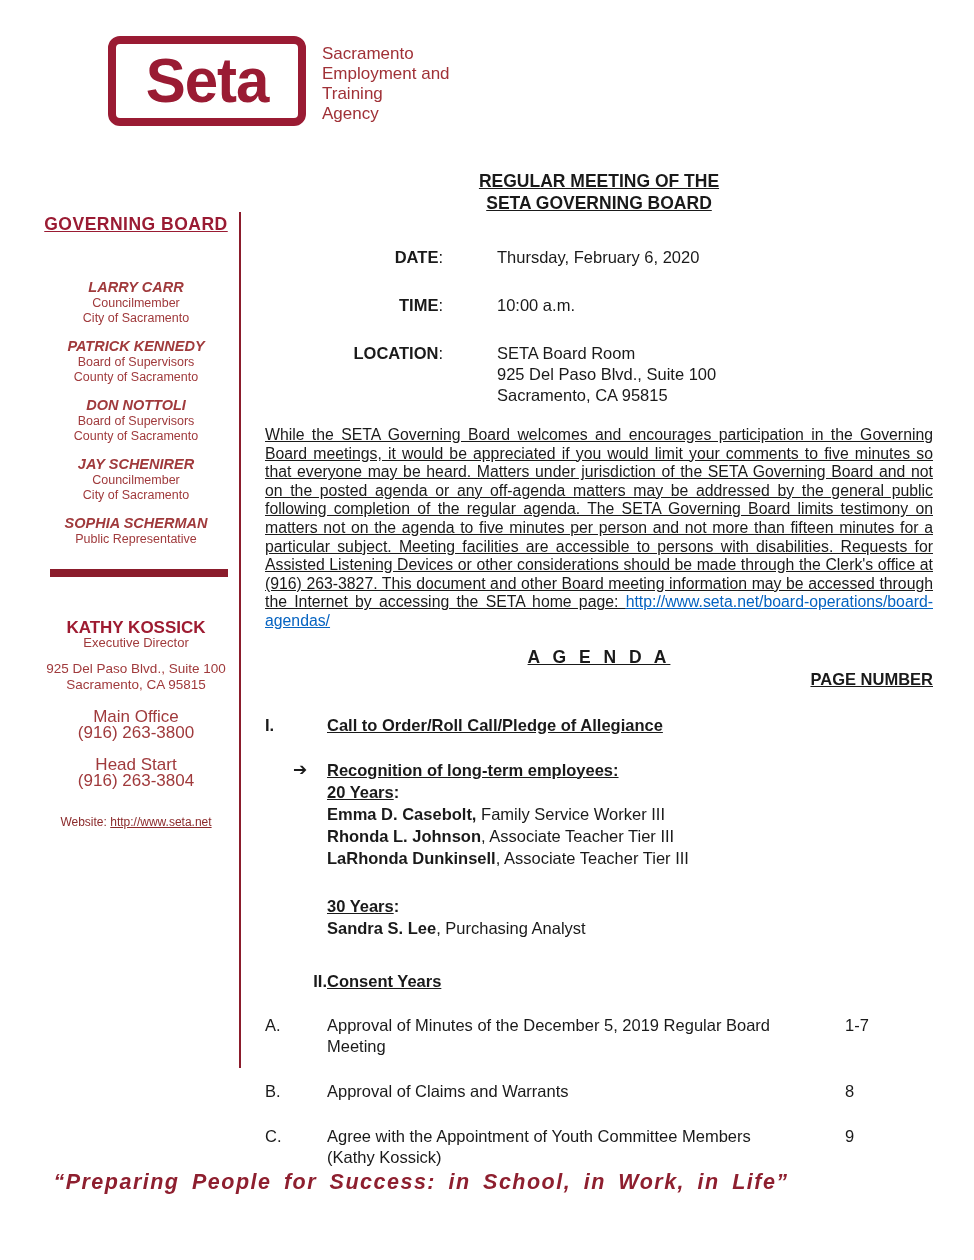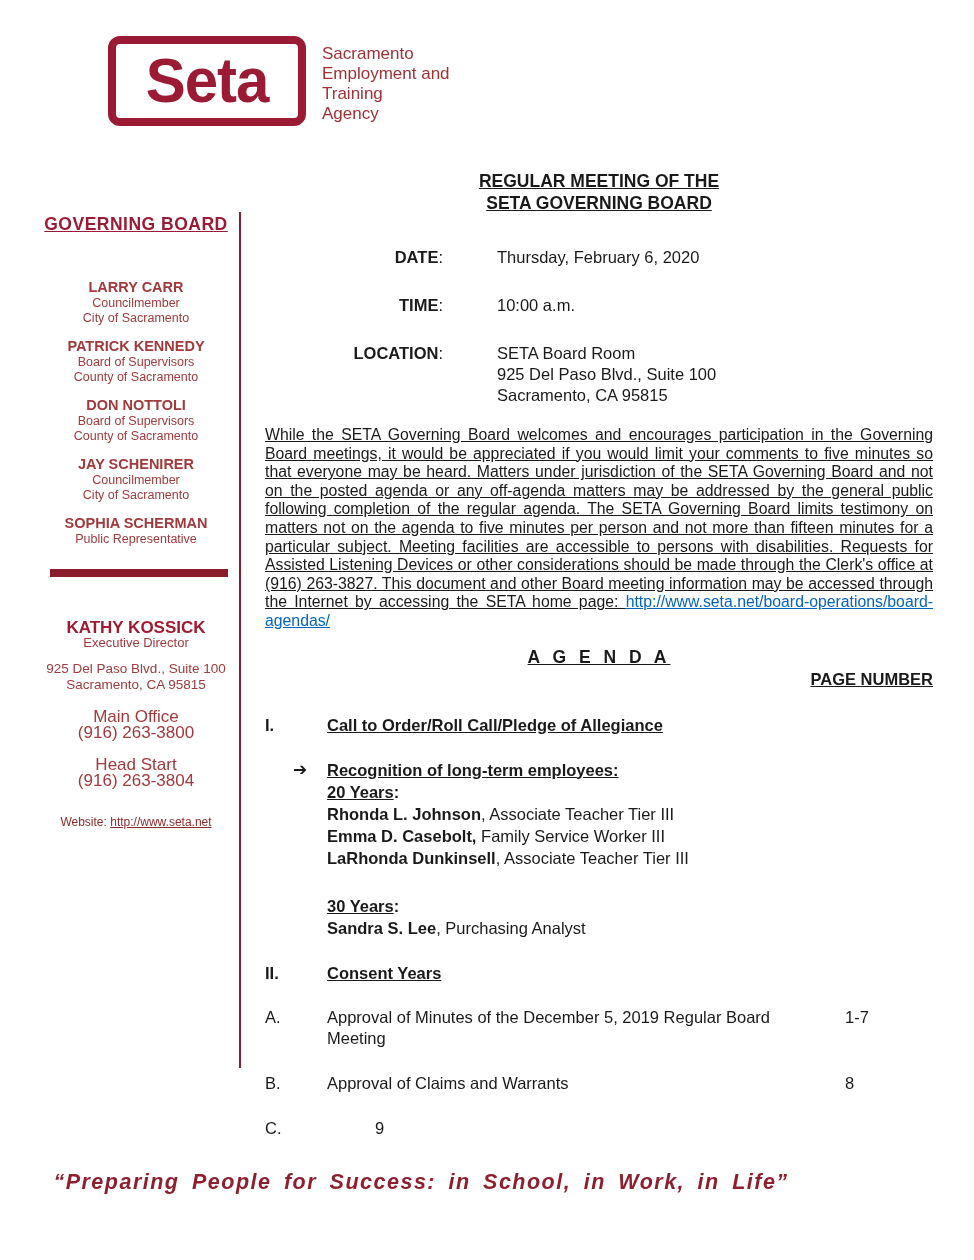--- a/index.html
+++ b/index.html
@@ -27,21 +27,21 @@
   .logo-tagline{
     margin-left:16px;padding-top:8px;color:#a03137;font-size:17px;line-height:20px;font-weight:500;
   }
   
   .sidebar{position:absolute;left:40px;top:214px;width:192px;text-align:center;}
   .gb-heading{
     color:var(--maroon);font-weight:bold;font-size:17.5px;letter-spacing:0.5px;
     text-decoration:underline;margin-bottom:44px;
   }
   .member{margin-bottom:13px;color:var(--brick);}
-  .member .m-name{font-weight:bold;font-size:14.5px;line-height:17px;}
+  .member .m-name{font-weight:bold;font-size:14.5px;line-height:17px;font-style:italic;}
   .member .m-line{font-size:12.5px;line-height:14.5px;}
   .sidebar-divider{height:8px;width:178px;margin:22px auto 0 10px;background:var(--darkmaroon);}
   .director{margin-top:42px;color:var(--brick);}
   .director .m-name{font-weight:bold;font-size:17px;line-height:17px;color:#9e1b31;}
   .director .m-line{font-size:13px;line-height:14.5px;}
   .addr{margin-top:11px;color:var(--brick);font-size:13.5px;line-height:16px;}
   .contact{margin-top:16px;color:var(--brick);font-size:17px;line-height:16px;}
   .website{
     margin-top:26px;color:#8b2a2b;font-size:12px;
     font-family:Liberation Sans, sans-serif;
@@ -68,21 +68,21 @@
   .agenda-head{
     margin-top:16px;text-align:center;font-weight:bold;font-size:17.5px;letter-spacing:4px;
   }
   .agenda-head span{text-decoration:underline;}
   .pagenum-label{margin-top:2px;text-align:right;font-weight:bold;font-size:16.5px;}
   .pagenum-label span{text-decoration:underline;}
   .sec{display:flex;font-size:16.5px;line-height:20px;}
   .sec .numeral{width:62px;flex:none;font-weight:bold;}
   .sec .sec-title{font-weight:bold;text-decoration:underline;}
   .sec-i{margin-top:26px;}
-  .sec-ii{margin-top:24px;}
+  .sec-ii{margin-top:32px;text-align:right;}
   .recognition{margin-top:24px;display:flex;}
   .rec-arrow{width:62px;flex:none;padding-left:28px;box-sizing:border-box;font-size:17px;font-weight:bold;}
   .rec-body{font-size:16.5px;line-height:22px;}
   .rec-heading{font-weight:bold;text-decoration:underline;}
   .years-label{font-weight:bold;text-decoration:underline;}
   .years-colon{font-weight:bold;}
   .emp .e-name{font-weight:bold;}
   .rec-group + .rec-group{margin-top:26px;}
   .consent-list{margin-top:0;}
   .consent-row{display:flex;font-size:16.5px;line-height:21px;margin-top:24px;}
@@ -247,23 +247,23 @@
   <div class="recognition">
     <div class="rec-arrow">➔</div>
     <div class="rec-body">
       <div class="rec-heading">Recognition of long-term employees:</div>
       <div>
 
           <div class="rec-group">
             <div><span class="years-label">20 Years</span><span class="years-colon">:</span></div>
             <div>
 
+                <div class="emp"><span class="e-name">Emma D. Casebolt,</span><span> Family Service Worker III</span></div>
+
                 <div class="emp"><span class="e-name">Rhonda L. Johnson</span><span>, Associate Teacher Tier III</span></div>
-
-                <div class="emp"><span class="e-name">Emma D. Casebolt,</span><span> Family Service Worker III</span></div>
 
                 <div class="emp"><span class="e-name">LaRhonda Dunkinsell</span><span>, Associate Teacher Tier III</span></div>
               </div>
           </div>
 
           <div class="rec-group">
             <div><span class="years-label">30 Years</span><span class="years-colon">:</span></div>
             <div>
 
                 <div class="emp"><span class="e-name">Sandra S. Lee</span><span>, Purchasing Analyst</span></div>
@@ -287,19 +287,20 @@
       </div>
 
       <div class="consent-row">
         <div class="letter">B.</div>
         <div class="c-text">Approval of Claims and Warrants</div>
         <div class="c-page">8</div>
       </div>
 
       <div class="consent-row">
         <div class="letter">C.</div>
+        <div class="c-text">Agree with the Appointment of Youth Committee Members (Kathy Kossick)</div>
         <div class="c-page">9</div>
       </div>
     </div>
 
 </div>
 
 <div class="footer">“Preparing People for Success: in School, in Work, in Life”</div>
 
 </body></html>

